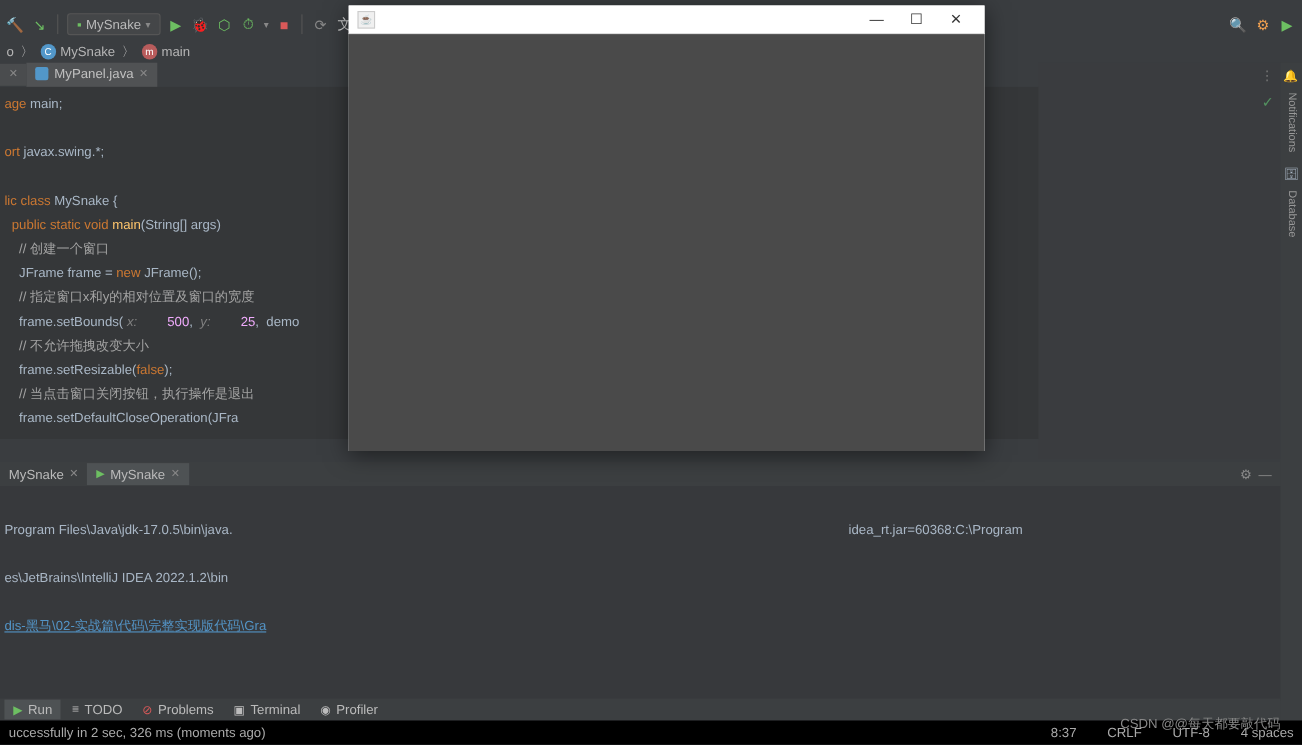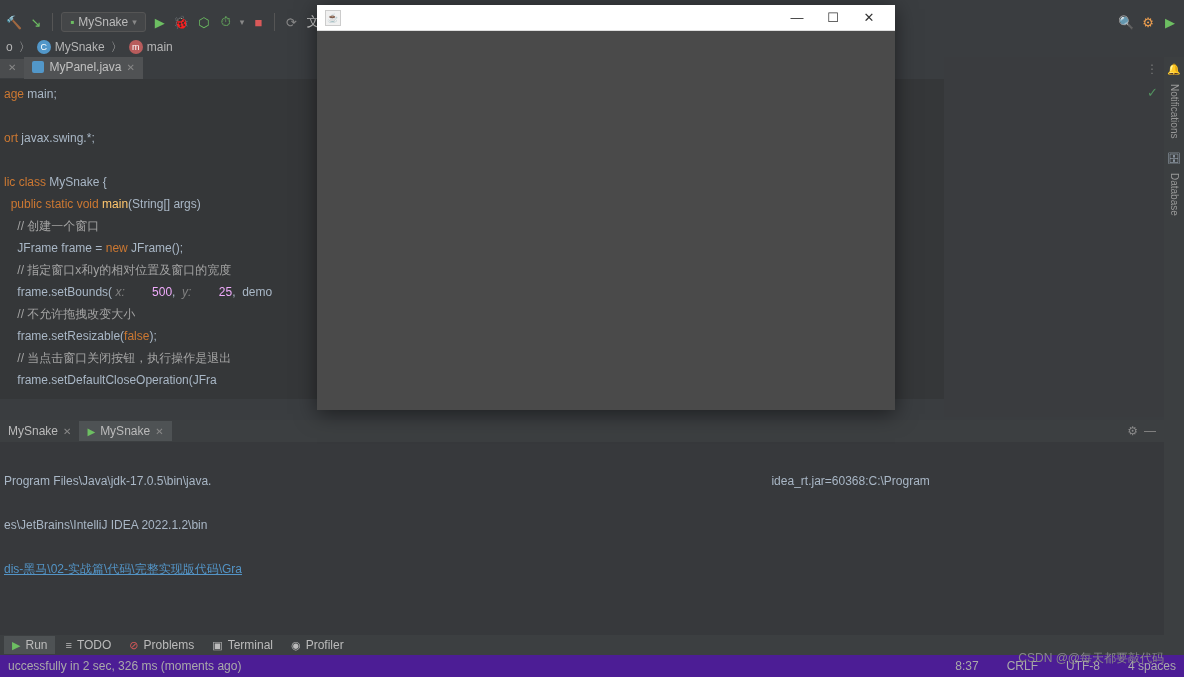--- a/index.html
+++ b/index.html
@@ -54,21 +54,21 @@
 
 .run-output { position: absolute; top: 442px; left: 0; right: 20px; height: 195px; padding: 6px 4px; line-height: 22px; background: rgba(43,43,43,0.2); white-space: pre; overflow: hidden; }
 .run-output .link { color: #5394c6; text-decoration: underline; }
 
 
 .bottom-tabs { position: absolute; bottom: 22px; left: 0; right: 20px; height: 20px; background: #3c3f41; display: flex; align-items: center; gap: 2px; padding: 0 4px; }
 .btab { display: flex; align-items: center; gap: 5px; padding: 2px 8px; color: #bbb; }
 .btab.active { background: #4e5254; }
 .btab-icon { font-size: 11px; }
 
-.status-bar { position: absolute; bottom: 0; left: 0; right: 0; height: 22px; background: #4c1d95; display: flex; align-items: center; padding: 0 8px; color: #aaa; }
+.status-bar { position: absolute; bottom: 0; left: 0; right: 0; height: 22px; background: #000000; display: flex; align-items: center; padding: 0 8px; color: #aaa; }
 .status-left { flex: 1; }
 .status-right { display: flex; gap: 28px; }
 
 
 .watermark { position: absolute; bottom: 10px; right: 20px; color: #888; font-size: 12px; pointer-events: none; }
 
 
 .app-window { position: absolute; top: 5px; left: 317px; width: 578px; height: 405px; background: #fff; box-shadow: 0 4px 20px rgba(0,0,0,0.5); }
 .app-titlebar { height: 26px; background: #fff; display: flex; align-items: center; padding: 0 8px; border-bottom: 1px solid #ddd; }
 .app-java-icon { width: 16px; height: 16px; background: #f0f0f0; border: 1px solid #ccc; display: flex; align-items: center; justify-content: center; font-size: 9px; }

